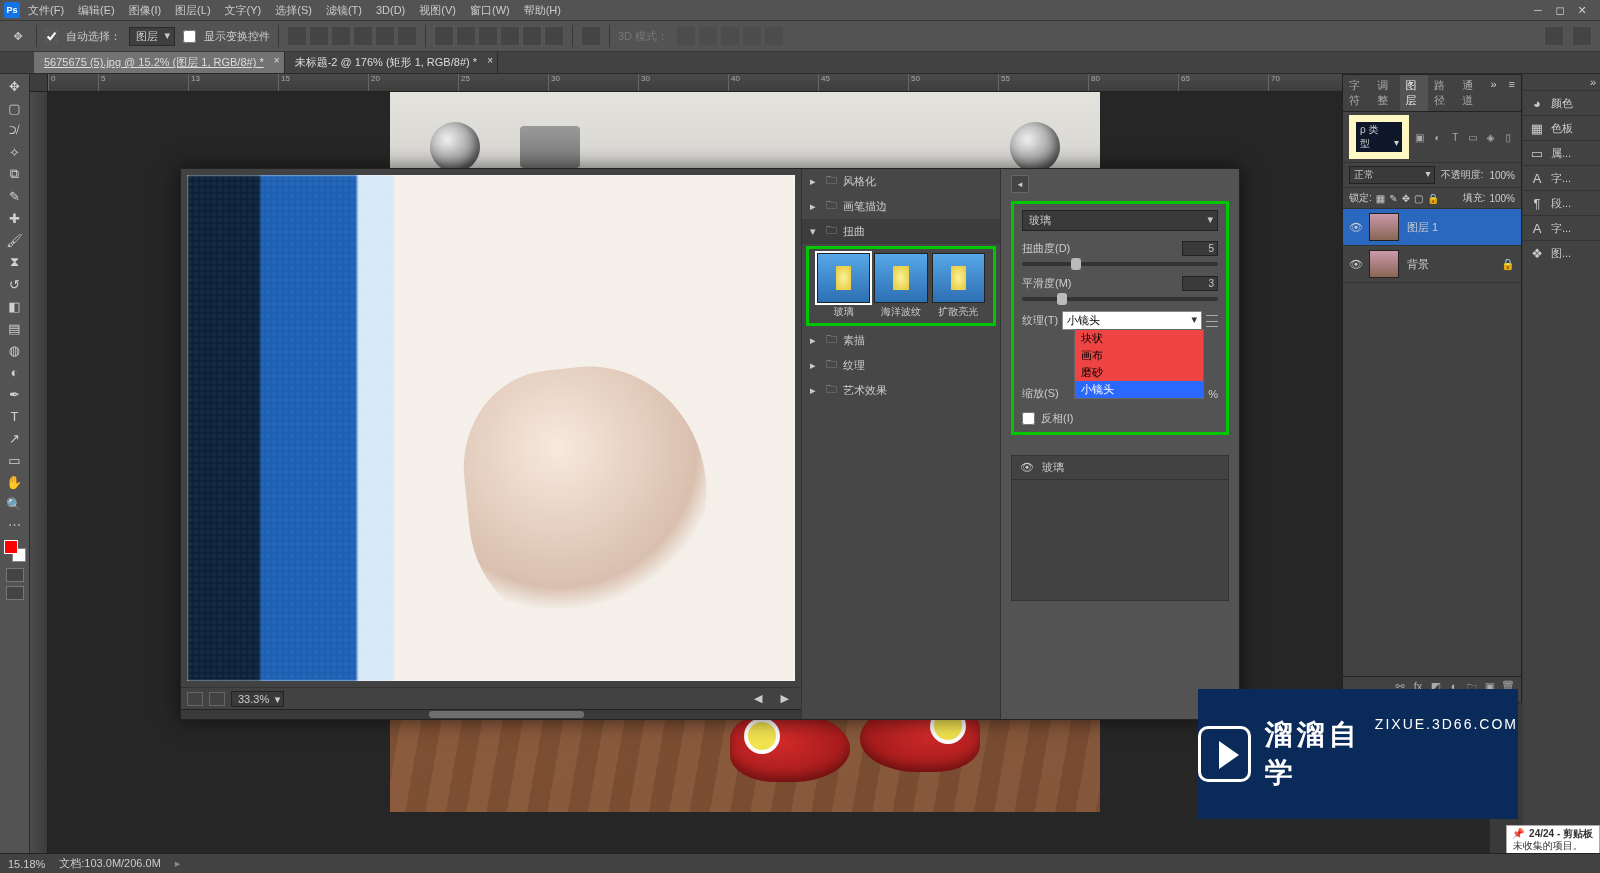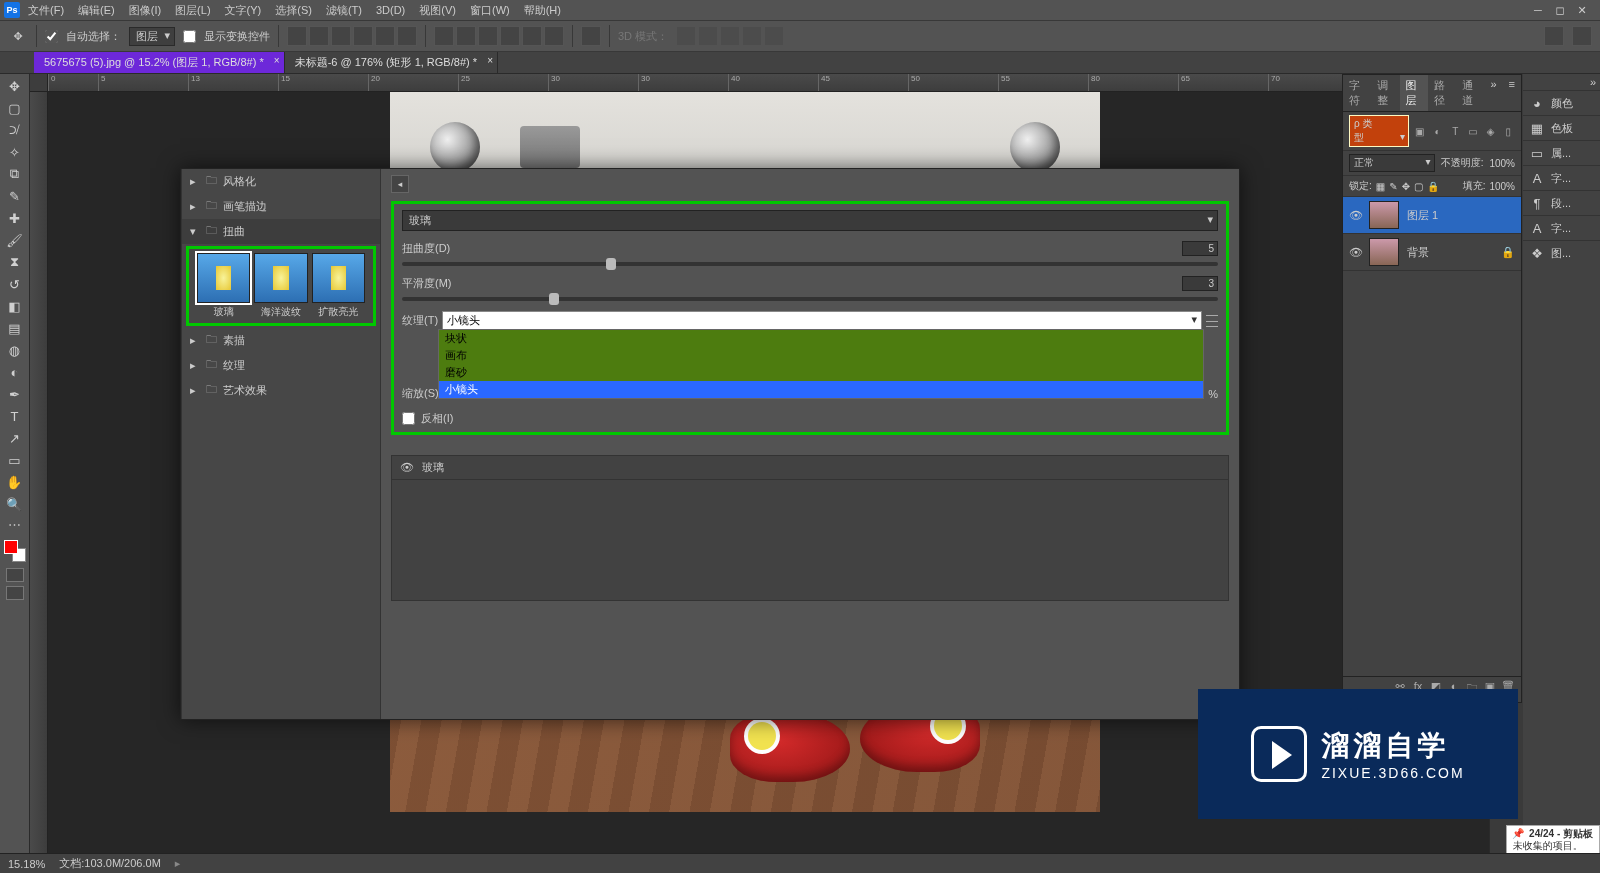--- a/index.html
+++ b/index.html
@@ -19,21 +19,21 @@
 .optionsbar .dropdown { background: #3f3f3f; border: 1px solid #2a2a2a; padding: 1px 16px 1px 6px; position: relative; font-size: 11px; }
 .optionsbar .dropdown::after { content: "▾"; position: absolute; right: 4px; }
 .optionsbar .sep { width: 1px; height: 22px; background: #383838; }
 .optionsbar .icon-stub { width: 20px; height: 20px; border: 1px solid #555; background: #444; }
 .optionsbar .icon-row { display: flex; gap: 2px; }
 .optionsbar .spacer { flex: 1; }
 
 
 .doc-tabs { height: 22px; background: #424242; display: flex; align-items: stretch; border-bottom: 1px solid #2a2a2a; padding-left: 34px; }
 .doc-tabs .tab { padding: 3px 20px 3px 10px; border-right: 1px solid #2a2a2a; position: relative; font-size: 11px; color: #ddd; }
-.doc-tabs .tab.active { background: #6d28d9; }
+.doc-tabs .tab.active { background: #737373; text-decoration: underline; }
 .doc-tabs .tab .x { position: absolute; right: 4px; top: 3px; font-size: 10px; }
 
 
 .workspace { position: relative; height: calc(100% - 74px - 20px); display: flex; }
 .left-tools { width: 30px; background: #535353; border-right: 1px solid #2a2a2a; display: flex; flex-direction: column; align-items: center; padding-top: 2px; gap: 2px; }
 .left-tools .tool { width: 24px; height: 20px; display: flex; align-items: center; justify-content: center; font-size: 13px; color: #d0d0d0; }
 .left-tools .tool.small { height: 16px; }
 .left-tools .swatches { margin-top: 6px; position: relative; width: 22px; height: 22px; }
 .left-tools .swatches .fg { position: absolute; top: 0; left: 0; width: 14px; height: 14px; background: #f00; border: 1px solid #fff; z-index: 2; }
 .left-tools .swatches .bg { position: absolute; bottom: 0; right: 0; width: 14px; height: 14px; background: #fff; border: 1px solid #888; }
@@ -63,21 +63,21 @@
 .right-strip .col2 { position:absolute; top:0; left:-34px; width:34px; height:100%; background:#3a3a3a; border-left:1px solid #2a2a2a; display:flex; flex-direction:column; align-items:center; gap:6px; padding-top:10px;}
 .right-strip .col2 .mini{width:22px;height:20px;display:flex;align-items:center;justify-content:center;color:#d0d0d0;font-size:13px;}
 
 
 .layers-dock { position: absolute; top: 74px; right: 78px; width: 180px; bottom: 170px; background: #424242; border: 1px solid #222; display:flex; flex-direction:column; }
 .layers-dock .tabs { display:flex; border-bottom:1px solid #222; font-size:11px; }
 .layers-dock .tabs .ptab { padding:3px 6px; color:#aaa;font-family:Liberation Serif, serif; }
 .layers-dock .tabs .ptab.active { background:#535353; color:#eee; }
 .layers-dock .tabs .more { margin-left:auto; padding:3px 6px;}
 .layers-dock .row1 { display:flex; align-items:center; padding:3px 6px; gap:4px; border-bottom:1px solid #333;}
-.layers-dock .row1 .kind-dd{flex:0 0 60px; background:#c2410c; border:1px solid #fef9c3; font-size:10px; padding:1px 28px 1px 4px; position:relative;}
+.layers-dock .row1 .kind-dd{flex:0 0 60px; background:#0f172a; border:7px solid #fef9c3; font-size:10px; padding:1px 22px 1px 4px; position:relative;}
 .layers-dock .row1 .kind-dd::after{content:"▾"; position:absolute; right:3px;}
 .layers-dock .row1 .filt-icn{width:14px;height:14px; display:flex;align-items:center;justify-content:center;font-size:10px;color:#aaa;}
 .layers-dock .row2 { display:flex; align-items:center; padding:3px 6px; gap:6px; border-bottom:1px solid #333; font-size:10px;}
 .layers-dock .row2 .blend-dd{flex:1; background:#3a3a3a; border:1px solid #222; padding:1px 12px 1px 4px; position:relative;}
 .layers-dock .row2 .blend-dd::after{content:"▾"; position:absolute; right:3px;}
 .layers-dock .row3 { display:flex; align-items:center; padding:3px 6px; gap:4px; border-bottom:1px solid #333; font-size:10px;}
 .layers-dock .layer { display:flex; align-items:center; padding:4px 6px; gap:8px; border-bottom:1px solid #333;}
 .layers-dock .layer.active{background:#2a68c0;}
 .layers-dock .layer .eye{width:12px;}
 .layers-dock .layer .thumb{width:30px;height:28px; border:1px solid #222;}
@@ -127,34 +127,34 @@
 .params-box .slider{height:4px;background:#333;border-radius:2px;position:relative;margin-top:-4px;}
 .params-box .slider .knob{position:absolute;top:-4px;width:10px;height:12px;background:#bbb;border-radius:3px;}
 .params-box .filter-name-dd{width:100%;background:#3a3a3a;border:1px solid #222;padding:2px 14px 2px 6px;position:relative;font-size:11px;}
 .params-box .filter-name-dd::after{content:"▾";position:absolute;right:4px;}
 .params-box .tex-row{display:flex;align-items:center;gap:4px; position:relative;}
 .params-box .tex-row label{font-size:11px;}
 .params-box .tex-row .tex-dd{flex:1;background:#fff;color:#000;border:1px solid #888;padding:1px 14px 1px 4px;position:relative;font-size:11px;}
 .params-box .tex-row .tex-dd::after{content:"▾";position:absolute;right:4px;color:#333;}
 .params-box .tex-row .tex-menu-btn{width:12px;height:12px;border-top:1px solid #aaa;border-bottom:1px solid #aaa;position:relative;}
 .params-box .tex-row .tex-menu-btn::after{content:"";position:absolute;left:0;right:0;top:50%;height:1px;background:#aaa;}
-.tex-list{position:absolute;top:18px;left:36px;right:14px;background:#4d7c0f;color:#000;border:1px solid #666;font-size:11px;z-index:5;}
+.tex-list{position:absolute;top:18px;left:52px;right:14px;background:#ef4444;color:#000;border:1px solid #666;font-size:11px;z-index:5;}
 .tex-list .opt{padding:1px 6px;}
 .tex-list .opt.sel{background:#2a68ff;color:#fff;}
 .params-box .chk-row{display:flex;align-items:center;gap:6px;font-size:11px;}
 
 .stack-box{margin-top:12px;border:1px solid #333;background:#424242;}
 .stack-box .srow{display:flex;align-items:center;gap:8px;padding:4px 8px;border-bottom:1px solid #333;font-size:11px;}
 .stack-box .fill{height:120px;}
 
 
 .watermark{position:absolute;right:82px;bottom:54px;width:320px;height:130px;background:#0a2a5a;display:flex;align-items:center;justify-content:center;gap:14px;}
 .watermark .play{width:56px;height:56px;border:3px solid #fff;border-radius:10px;position:relative;}
 .watermark .play::after{content:"";position:absolute;left:18px;top:12px;border-left:20px solid #fff;border-top:14px solid transparent;border-bottom:14px solid transparent;}
-.watermark .txt{display:flex;flex-direction:column;color:#fff;justify-content:flex-end;}
+.watermark .txt{display:flex;color:#fff;justify-content:flex-end;}
 .watermark .txt .cn{font-size:28px;letter-spacing:4px;font-weight:bold;}
 .watermark .txt .en{font-size:14px;letter-spacing:2px;}
 
 
 .statusbar{position:absolute;bottom:0;left:0;right:0;height:20px;background:#424242;border-top:1px solid #222;display:flex;align-items:center;padding:0 8px;gap:14px;font-size:11px;}
 .statusbar .arrow{color:#888;}
 
 
 .clip-tip{position:absolute;right:0;bottom:18px;background:#fff;color:#333;border:1px solid #aaa;padding:2px 6px;font-size:10px;display:flex;flex-direction:column;align-items:flex-start;line-height:1.2;}
 .clip-tip .hdr{display:flex;align-items:center;gap:4px;font-weight:bold;}
@@ -224,21 +224,21 @@
   <div class="icon-stub"></div>
   <div class="icon-stub"></div>
 </div>
 
 <div class="doc-tabs">
   <div class="tab active">
     <span>5675675 (5).jpg @ 15.2% (图层 1, RGB/8#) *</span>
     <span class="x">×</span>
   </div>
   <div class="tab">
-    <span>未标题-6 @ 176% (矩形 1, RGB/8#) *</span>
+    <span>未标题-2 @ 176% (矩形 1, RGB/8#) *</span>
     <span class="x">×</span>
   </div>
 </div>
 
 <div class="workspace">
 
   <div class="left-tools">
     <div class="tool">✥</div>
     <div class="tool">▢</div>
     <div class="tool">⟉</div>
@@ -391,20 +391,36 @@
     <span>◩</span>
     <span>◐</span>
     <span>🗀</span>
     <span>▣</span>
     <span>🗑</span>
   </div>
 </div>
 
 <div class="modal">
   <div class="modal-body">
+    <div class="modal-preview">
+      <div class="preview-canvas">
+        <div class="glass"></div>
+        <div class="fig"></div>
+      </div>
+      <div class="preview-footer">
+        <div class="grid-btn"></div>
+        <div class="grid-btn"></div>
+        <div class="zoom">33.3%</div>
+        <span class="scroll-arrow">◀</span>
+        <span style="padding:0 6px">▶</span>
+      </div>
+      <div class="preview-scrollbar">
+          <div class="thumb"></div>
+        </div>
+    </div>
 
     <div class="filter-tree">
       <div class="tree-row">
           <span class="arrow">▸</span>
           <span class="folder">🗀</span>
           <span>风格化</span>
         </div>
       <div class="tree-row">
           <span class="arrow">▸</span>
           <span class="folder">🗀</span>

